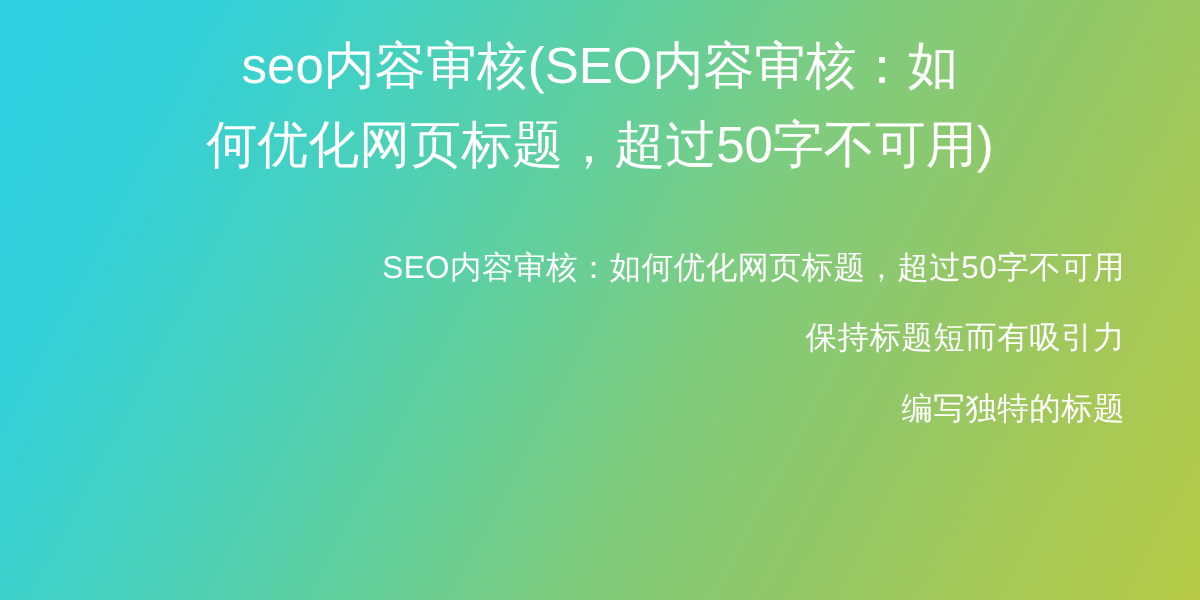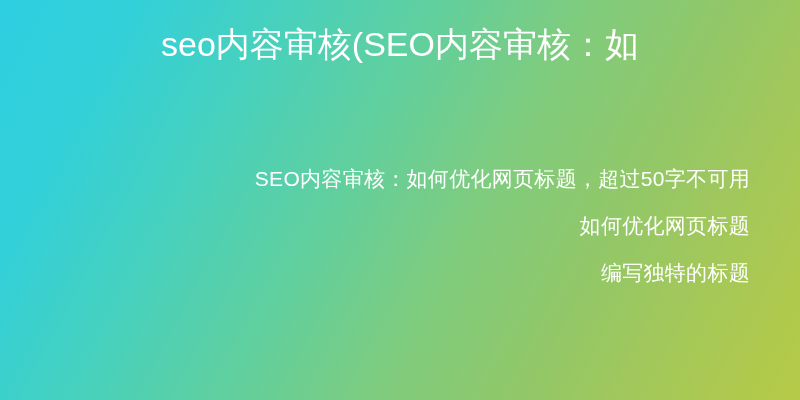--- a/index.html
+++ b/index.html
@@ -71,21 +71,22 @@
     text-align: right;
   }
 </style>
 </head>
 <body>
 
 <div id="page">
 
   <div id="title-block">
     <span class="title-line">seo内容审核(SEO内容审核：如</span>
+    <span class="title-line">何优化网页标题，超过50字不可用)</span>
   </div>
 
   <div id="body-block">
     <span class="body-line">SEO内容审核：如何优化网页标题，超过50字不可用</span>
-    <span class="body-line">如何优化网页标题</span>
+    <span class="body-line">保持标题短而有吸引力</span>
     <span class="body-line">编写独特的标题</span>
   </div>
 
 </div>
 
 </body></html>

